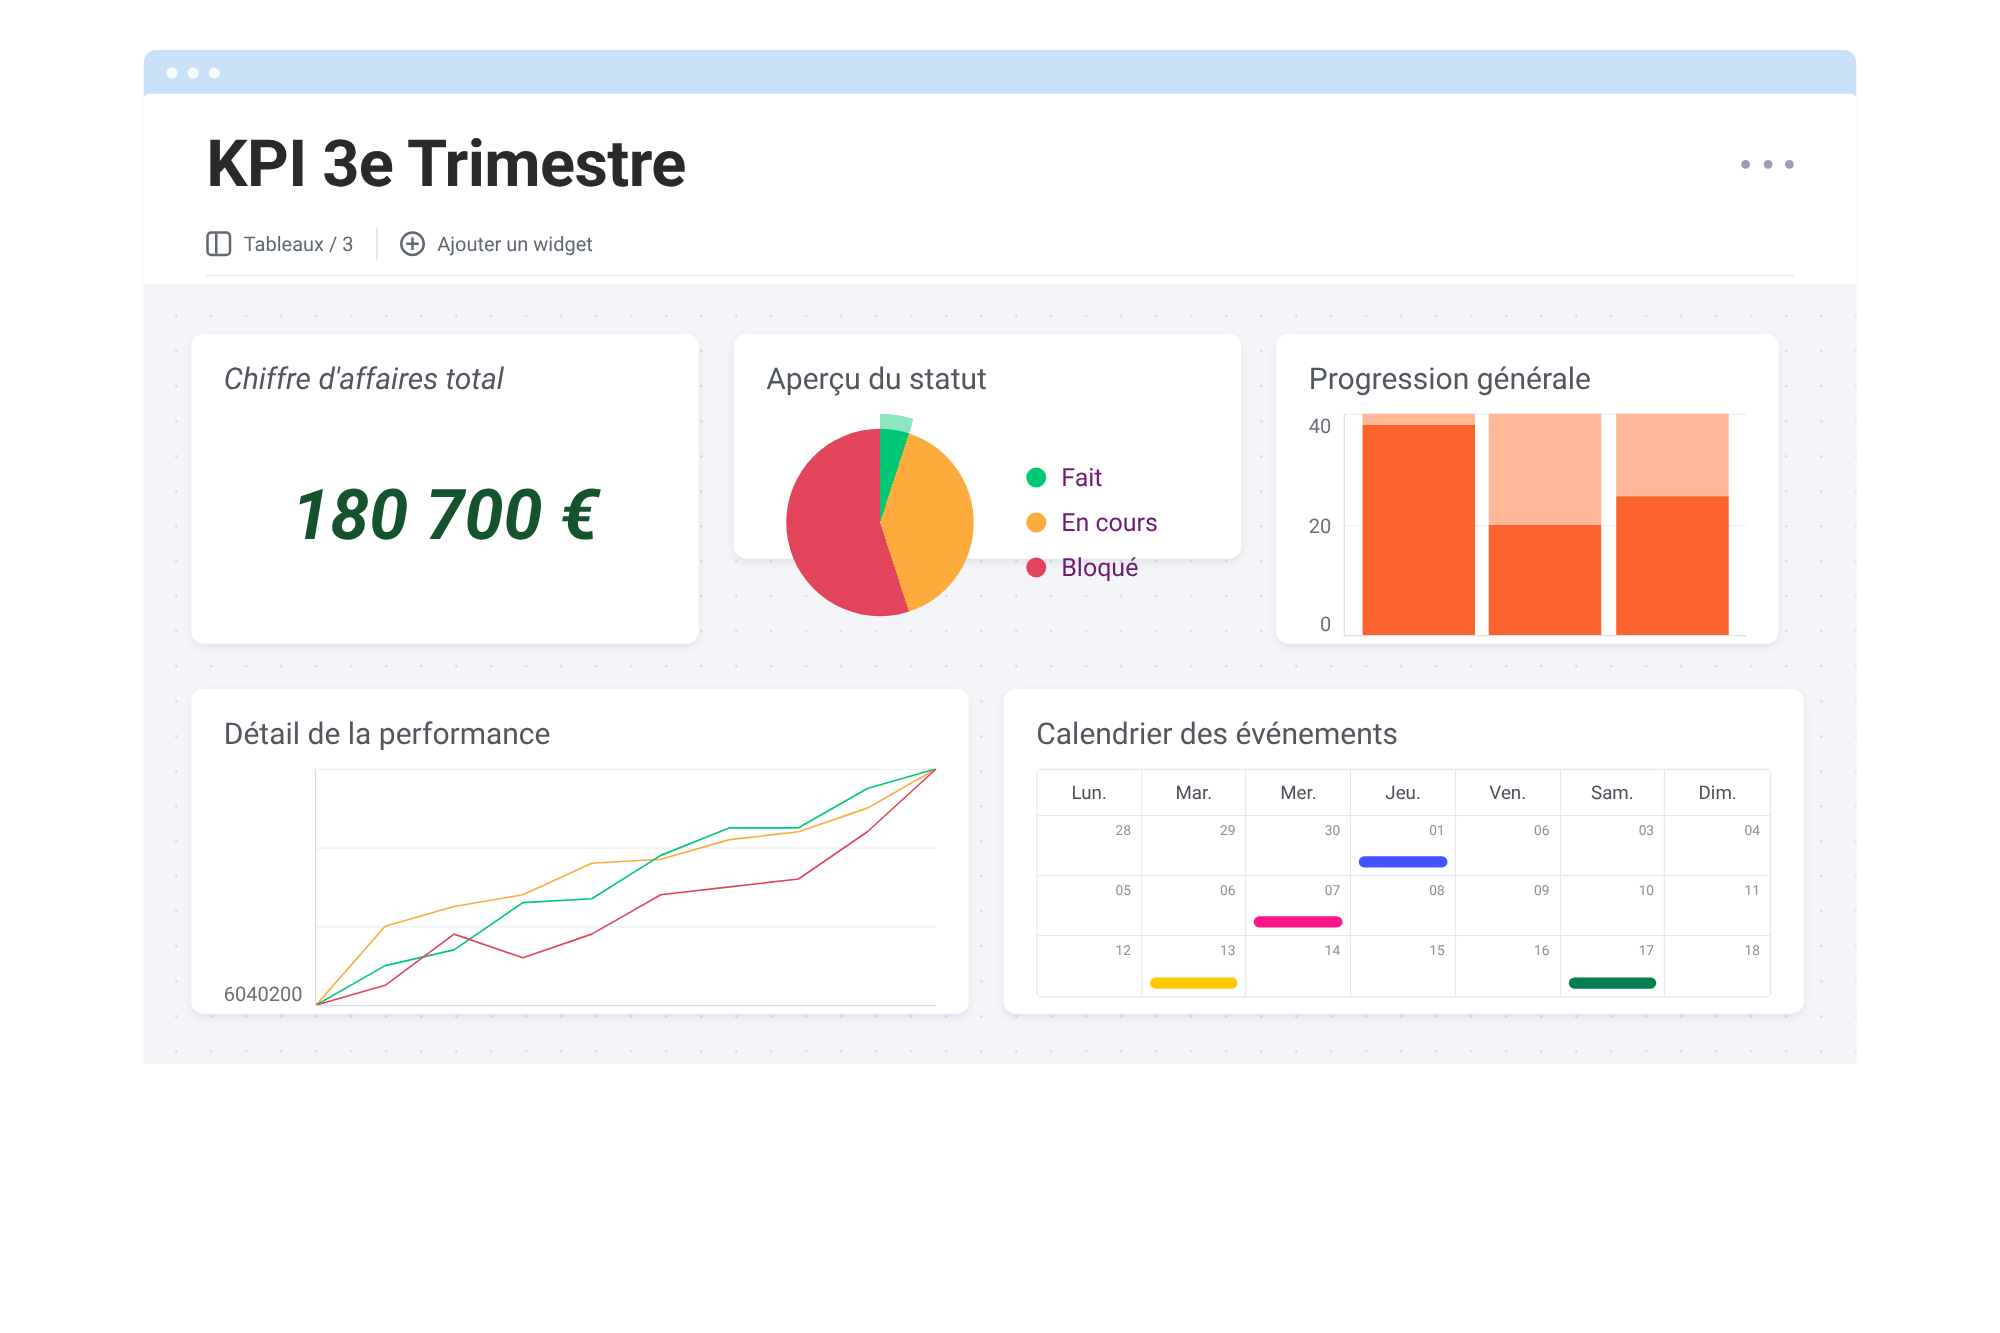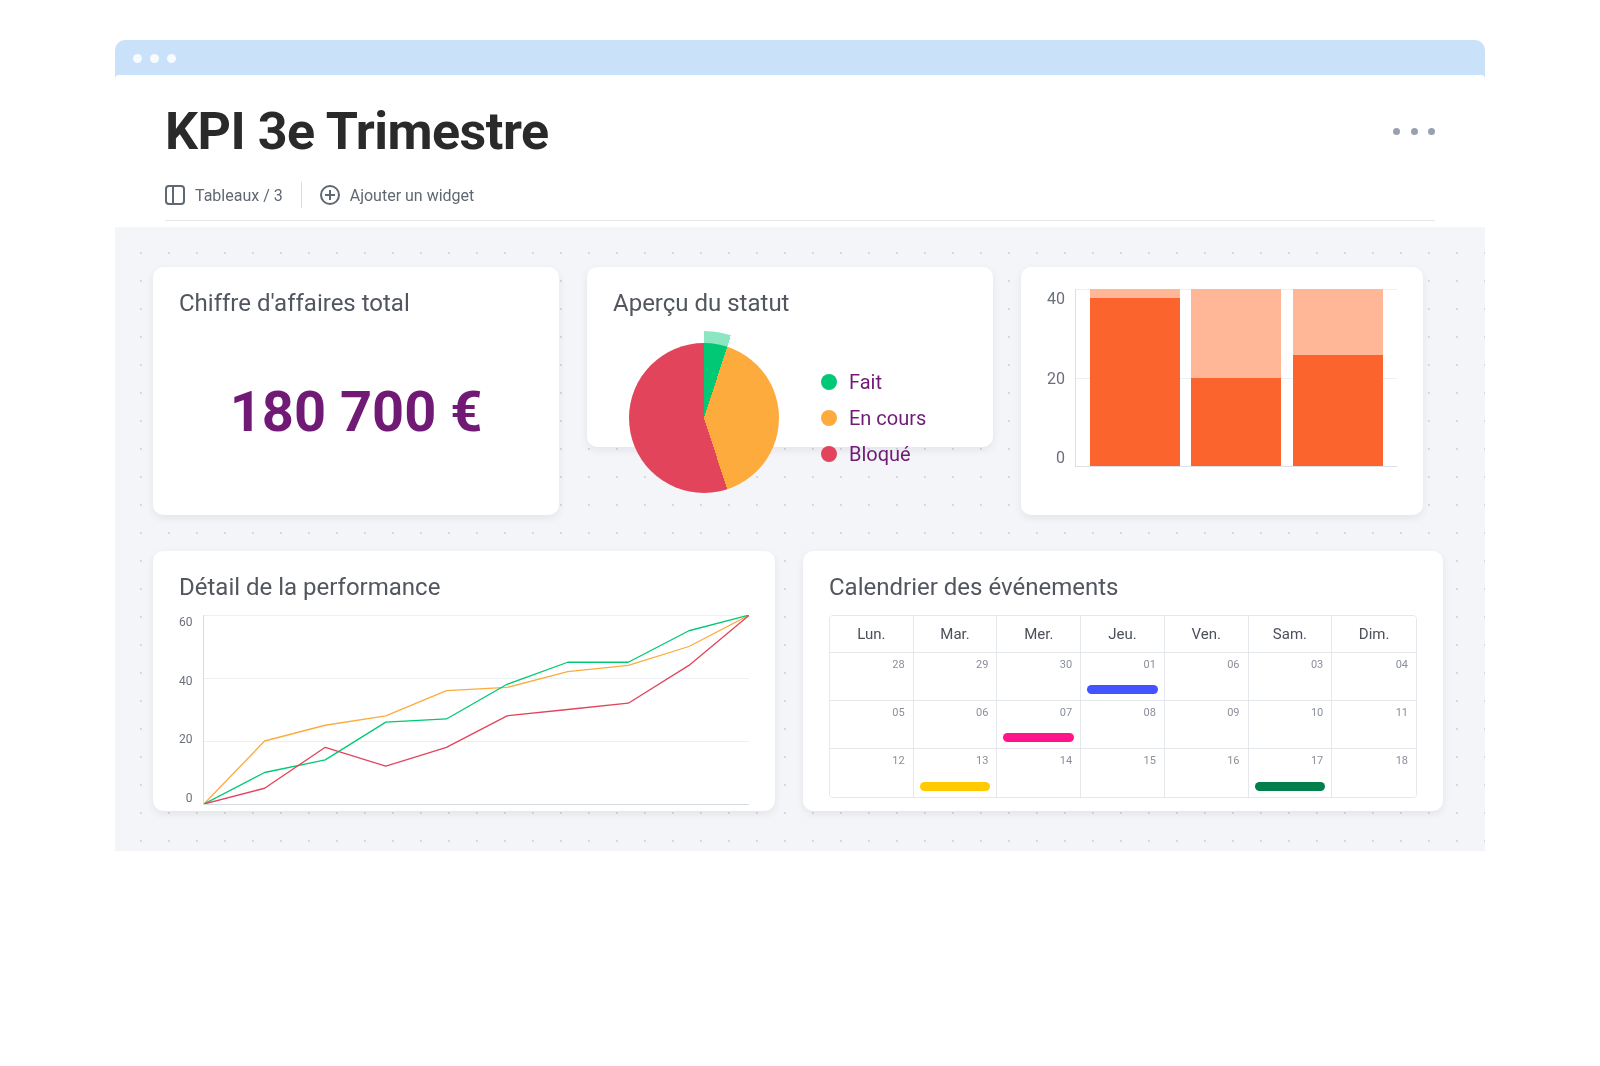--- a/index.html
+++ b/index.html
@@ -86,23 +86,23 @@
     background:#fff;
     border-radius:10px;
     box-shadow:0 3px 8px rgba(0,0,0,0.07);
     padding:22px 26px;
   }
   .card h3 {
     font-size:24px; font-weight:400; color:#51565f; margin-bottom:14px;
   }
 
   
-  .c1 { width:406px; height:248px; display:flex; flex-direction:column; }
+  .c1 { width:406px; height:248px; display:flex; flex-direction:column;font-style:italic; }
   .big-number {
-    font-size:56px; font-weight:700; color:#701a75; text-align:center; margin:auto 0;
+    font-size:56px; font-weight:700; color:#14532d; text-align:center; margin:auto 0;
   }
 
   
   .c2 { width:406px; height:180px; }
   .pie-wrap { display:flex; align-items:center; gap:30px; justify-content:flex-start; padding-left:4px;}
   .pie-outer { width:174px; height:174px; position:relative; }
   .pie-ring { position:absolute; inset:0; border-radius:50%; }
   .pie-core { position:absolute; inset:12px; border-radius:50%; }
   .legend { display:flex; flex-direction:column; gap:12px; }
   .legend div { display:flex; align-items:center; gap:12px; font-size:20px; color:#701a75;}
@@ -114,21 +114,21 @@
   .bars-axis { display:flex; flex-direction:column; justify-content:space-between; align-items:flex-end; padding-right:10px; font-size:16px; color:#6a6f78; height:100%;}
   .bars-plot { flex:1; border-left:1px solid #dcdfe5; border-bottom:1px solid #dcdfe5; position:relative; display:flex; align-items:flex-end; justify-content:space-around; padding:0 8px 0 8px;}
   .bars-plot .hline { position:absolute; left:0; right:0; height:1px; background:#eceff3;}
   .bar-col { width:90px; height:100%; display:flex; flex-direction:column; justify-content:flex-end; position:relative; }
   .bar-top { background:#ffb797; width:100%; }
   .bar-main { background:#fc642d; width:100%; }
 
   
   .c4 { width:622px; height:260px; }
   .line-wrap { display:flex; height:190px; }
-  .line-axis { display:flex; flex-direction:column; justify-content:space-between; align-items:flex-end; padding-right:10px; font-size:12px; color:#6a6f78; }
+  .line-axis { display:flex; flex-direction:row; justify-content:space-between; align-items:flex-end; padding-right:10px; font-size:16px; color:#6a6f78; }
   .line-plot { flex:1; border-left:1px solid #d8dbe1; border-bottom:1px solid #d8dbe1; position:relative;}
   .line-plot .lh { position:absolute; left:0; right:0; height:1px; background:#eceff3; }
 
   
   .c5 { width:640px; height:260px; }
   .cal { border:1px solid #e4e7ec; border-radius:4px; overflow:hidden; }
   .cal-row { display:grid; grid-template-columns:repeat(7,1fr); }
   .cal-hd { text-align:center; padding:9px 0; font-size:15px; color:#4c5058; border-right:1px solid #e4e7ec; border-bottom:1px solid #e4e7ec; background:#fff;}
   .cal-hd:last-child{border-right:none;}
   .cal-cell { position:relative; height:48px; border-right:1px solid #e4e7ec; border-bottom:1px solid #e4e7ec; background:#fff;}
@@ -197,20 +197,21 @@
                   </div>
                   <div>
                     <span class="dot" style="background: rgb(226, 68, 91);"></span>
                     <span>Bloqué</span>
                   </div>
                 </div>
             </div>
           </div>
 
           <div class="card c3">
+            <h3>Progression générale</h3>
             <div class="bars-body">
               <div class="bars-axis">
                 <span>40</span>
                 <span>20</span>
                 <span>0</span>
               </div>
               <div class="bars-plot" id="bars-plot">
                 <div class="hline" style="top:0"></div>
                 <div class="hline" style="top:50%"></div>
               <div class="bar-col">

